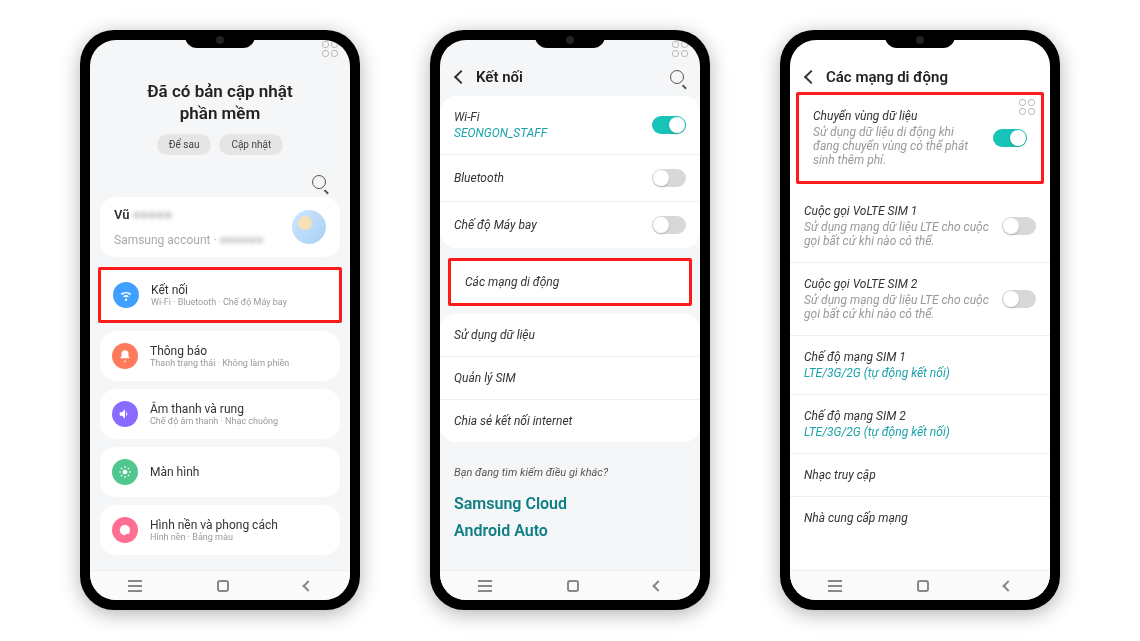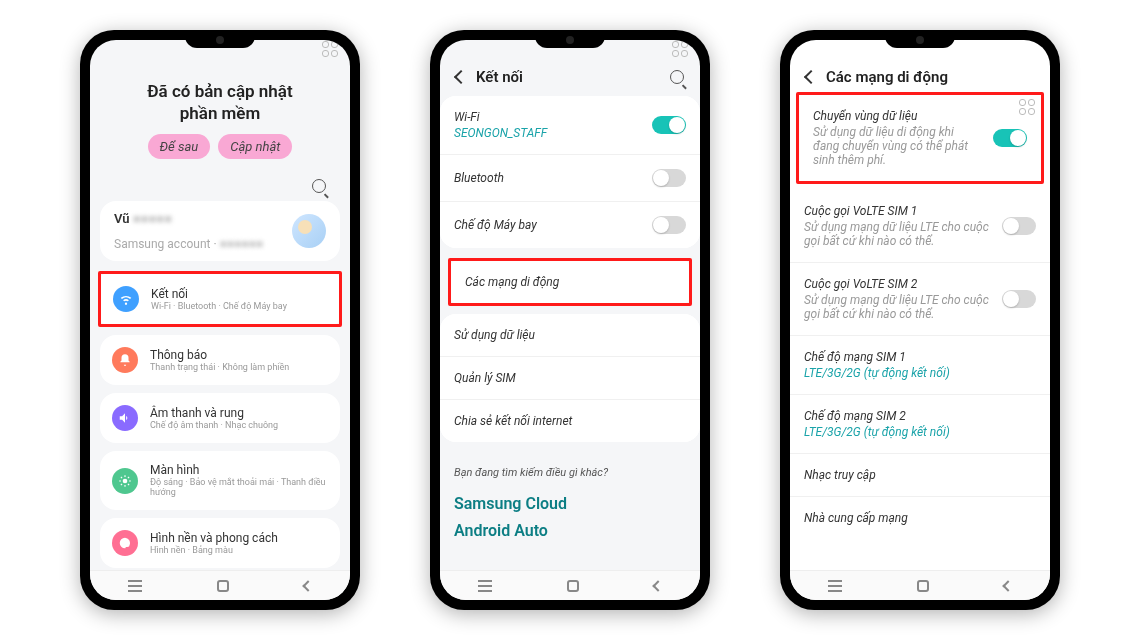--- a/index.html
+++ b/index.html
@@ -61,21 +61,21 @@
     transform:rotate(45deg);
   }
   .header-title{ font-size:15px; font-weight:600; color:#222; }
   .content{ flex:1; overflow:hidden; padding:0 10px; }
   .bigtitle{
     text-align:center; font-size:17px; font-weight:600; color:#222;
     padding: 22px 20px 10px; line-height:1.3;
   }
   .pill-row{ display:flex; gap:8px; justify-content:center; margin-bottom:8px;}
   .pill{
-    font-size:13px; color:#444; background:#f9a8d4; padding:5px 12px; border-radius:14px;font-style:italic;
+    font-size:10px; color:#444; background:#e5e5e5; padding:5px 12px; border-radius:14px;
   }
   .search-row{ display:flex; justify-content:flex-end; padding: 12px 14px 8px;}
   .search-icon{
     width:14px;height:14px;border:1.5px solid #555;border-radius:50%;position:relative;
   }
   .search-icon::after{content:"";position:absolute;right:-4px;bottom:-4px;width:5px;height:1.5px;background:#555;transform:rotate(45deg);}
   .card{
     background:#fff; border-radius:16px; padding: 10px 14px; margin-bottom:10px;
     display:flex; align-items:center; gap:10px;
   }
@@ -223,21 +223,20 @@
 
       <div class="setting-row">
         <div class="sicon display">
           <svg viewBox="0 0 24 24">
               <circle cx="12" cy="12" r="4"></circle>
               <path d="M12 2v3M12 19v3M2 12h3M19 12h3M4.9 4.9l2.1 2.1M17 17l2.1 2.1M4.9 19.1L7 17M17 7l2.1-2.1" stroke="#fff" stroke-width="2" fill="none"></path>
             </svg>
         </div>
         <div class="stexts">
           <span class="stitle">Màn hình</span>
-          <span class="ssub">Độ sáng · Bảo vệ mắt thoải mái · Thanh điều hướng</span>
         </div>
       </div>
 
       <div class="setting-row">
         <div class="sicon wall">
           <svg viewBox="0 0 24 24">
               <path d="M12 3a9 9 0 000 18c1 0 1-1 1-1 0-1 1-1 1-1h2a4 4 0 004-4 9 9 0 00-8-12z"></path>
             </svg>
         </div>
         <div class="stexts">

